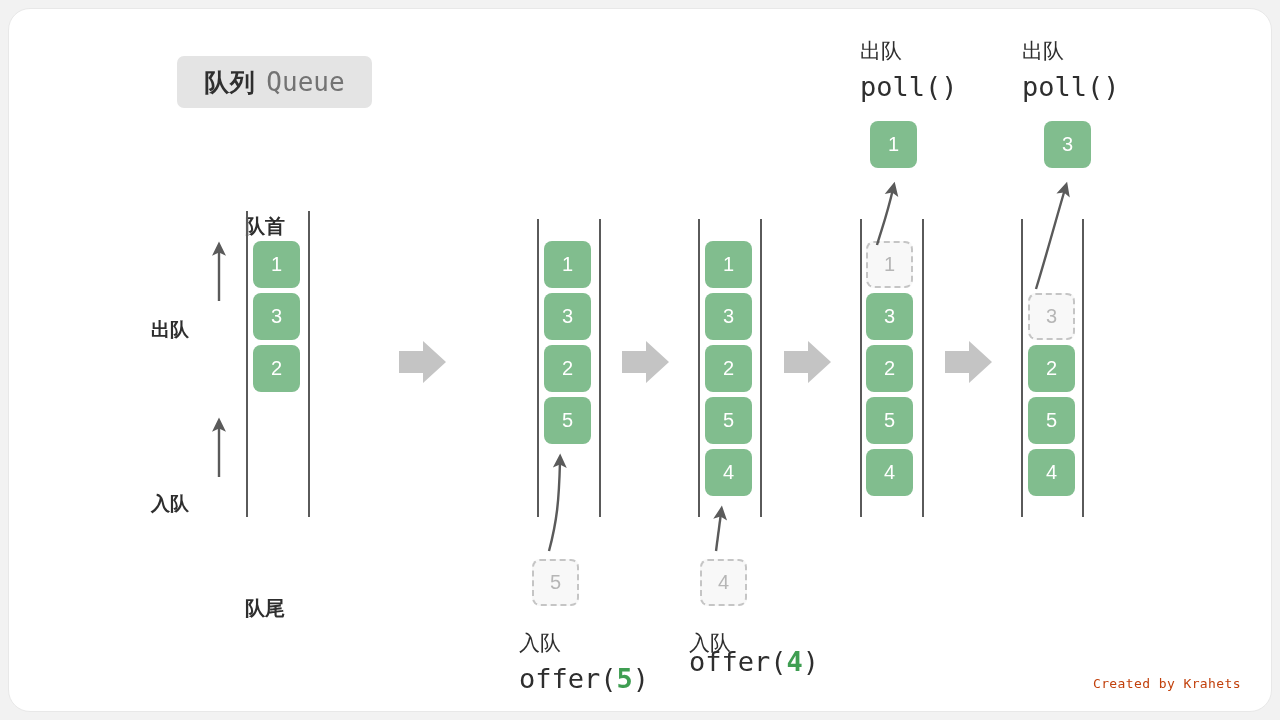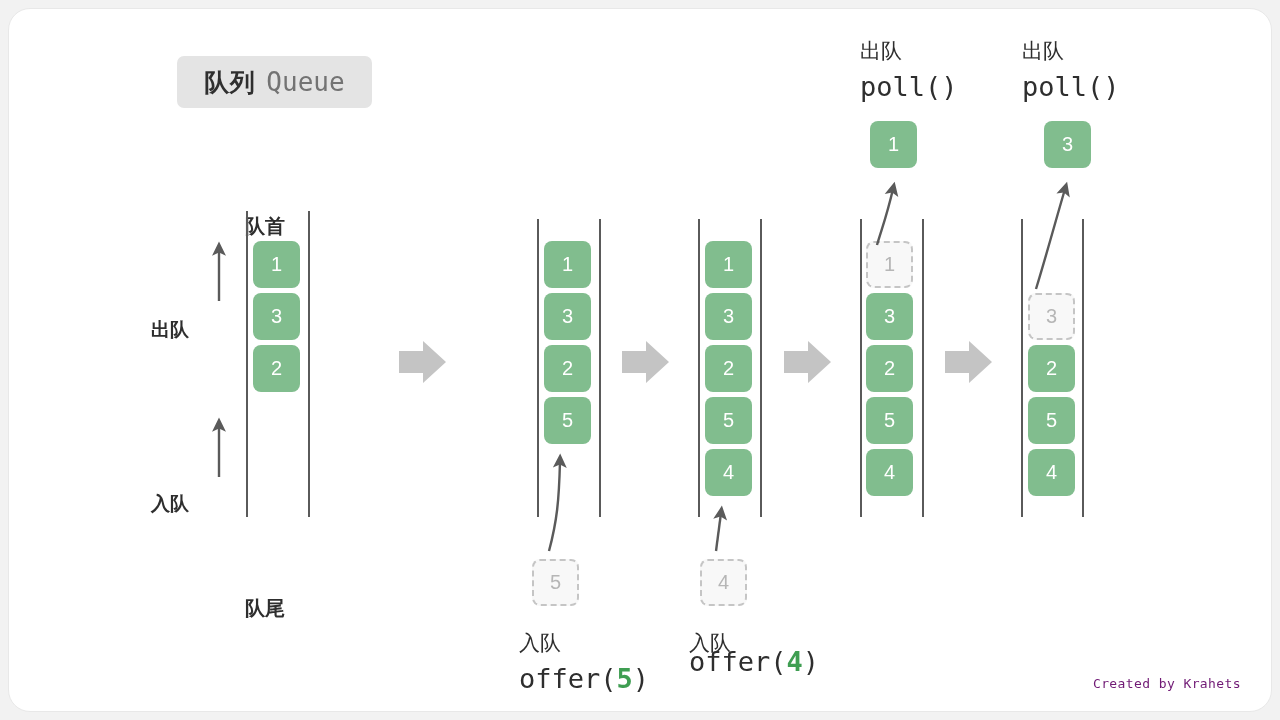--- a/index.html
+++ b/index.html
@@ -122,21 +122,21 @@
     pointer-events: none;
   }
 
   
   .credit {
     position: absolute;
     right: 30px;
     bottom: 20px;
     font-family: "DejaVu Sans Mono", "Liberation Mono", monospace;
     font-size: 13px;
-    color: #701a75;
+    color: #c2410c;
     letter-spacing: 0.4px;
   }
 </style>
 </head>
 <body>
 
 <div id="stage">
   <div id="card">
 
     <div class="title-badge">

